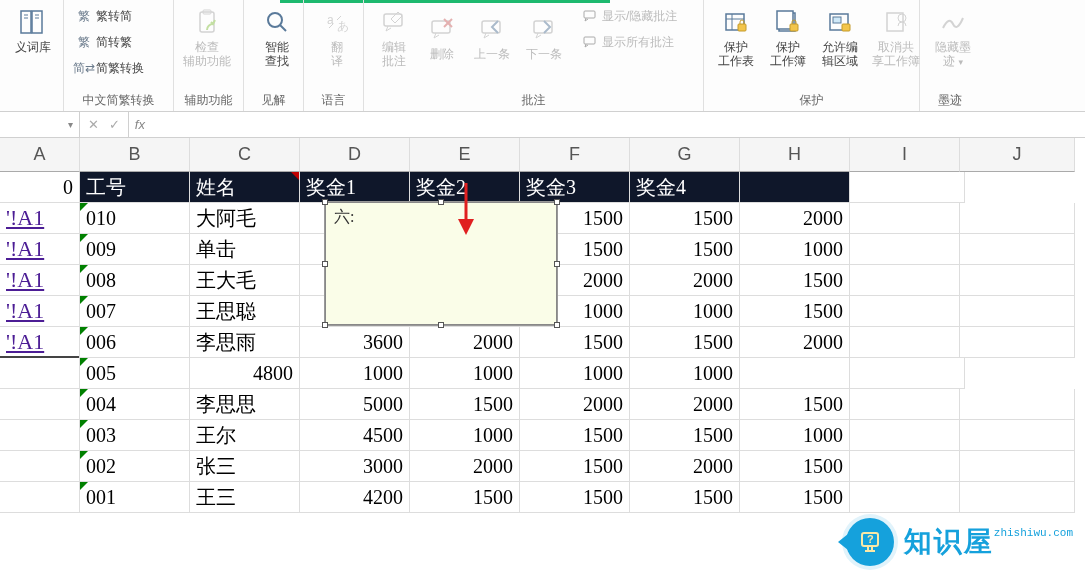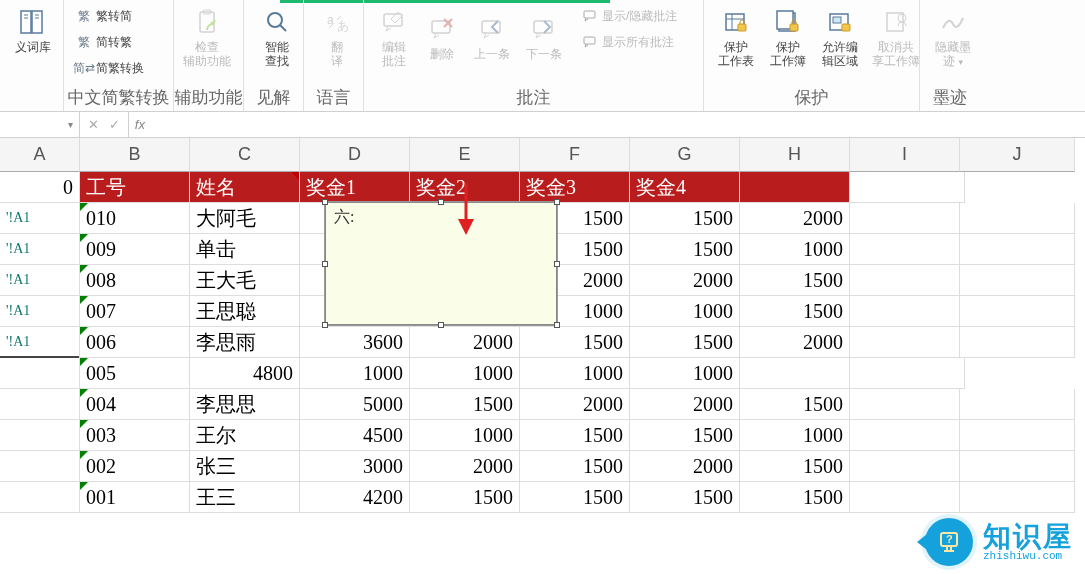--- a/index.html
+++ b/index.html
@@ -25,21 +25,21 @@
   justify-content: flex-start;
   padding: 4px 8px 0 8px;
   position: relative;
 }
 .ribbon-group-label {
   position: absolute;
   bottom: 2px;
   left: 0;
   right: 0;
   text-align: center;
-  font-size: 17px;
+  font-size: 12px;
   color: #666;
 }
 .ribbon-btn-stack {
   display: flex;
   flex-direction: column;
   gap: 2px;
 }
 .ribbon-small-item {
   display: flex;
   align-items: center;
@@ -143,28 +143,29 @@
   border-bottom: 1px solid #ddd;
   display: flex;
   align-items: center;
   padding: 0 6px;
   font-size: 20px;
   font-family: "SimSun", serif;
   position: relative;
 }
 .cell.num { justify-content: flex-end; }
 .header-row .cell {
-  background: #b91c1c;
+  background: #0f172a;
   color: #fff;
   font-size: 20px;
 }
 .link-cell { width:80px; }
 .link-text {
-  color: #0f766e;
-  font-size: 14px;
+  color: #4c1d95;
+  text-decoration: underline;
+  font-size: 22px;
 }
 .green-tri::before {
   content: "";
   position: absolute;
   top: 0;
   left: 0;
   border-top: 8px solid #008000;
   border-right: 8px solid transparent;
 }
 .red-tri::after {
@@ -239,21 +240,21 @@
 .watermark .icon-circle::before{
   content:"";
   position:absolute;
   left:-8px; top:50%;
   transform:translateY(-50%);
   border-right:10px solid #15a1dc;
   border-top:8px solid transparent;
   border-bottom:8px solid transparent;
 }
 .watermark .wm-text {
-  display:flex; flex-direction:column; line-height:1;
+  display:flex; flex-direction:row; line-height:1;
 }
 .watermark .wm-main {
   font-size: 28px;
   color: #15a1dc;
   font-weight: 600;
   letter-spacing:2px;
 }
 .watermark .wm-sub {
   font-size: 11px;
   color: #15a1dc;

